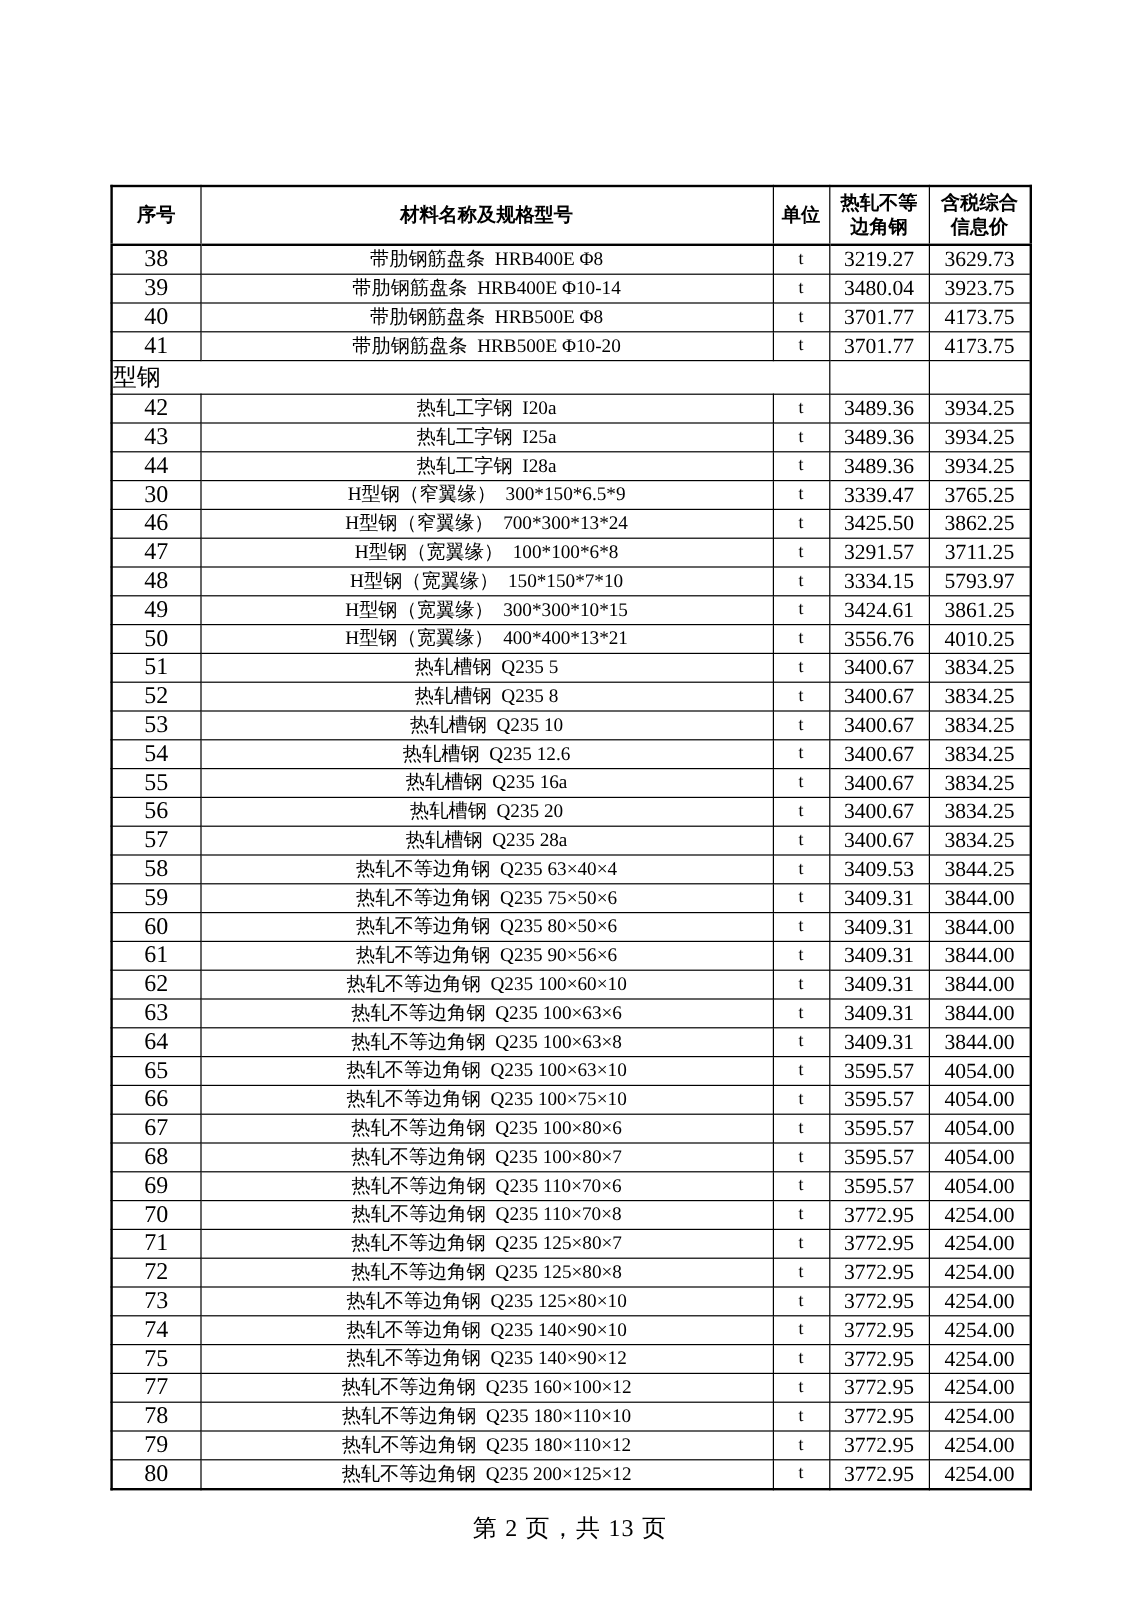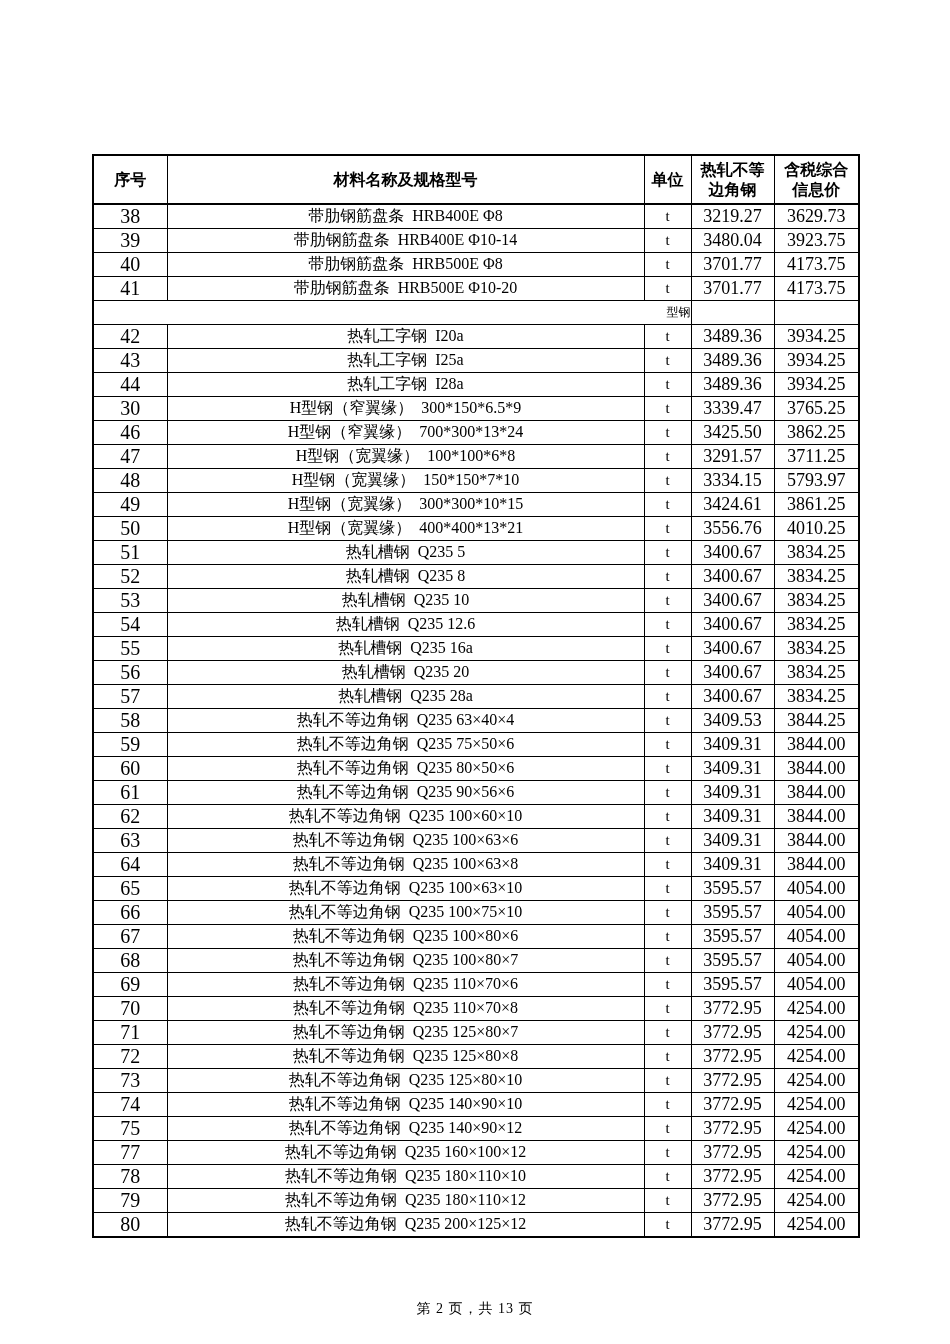--- a/index.html
+++ b/index.html
@@ -37,27 +37,27 @@
   }
   .price-table tbody td {
     height: 23px;
     padding: 0;
     vertical-align: middle;
   }
   .cell-no   { text-align: center; font-size: 20px; }
   .cell-name { text-align: center; padding-left: 4px; font-size: 16px; white-space: pre; }
   .cell-unit { text-align: center; font-size: 15px; }
   .cell-price{ text-align: center; font-size: 18px; }
-  .section-cell { text-align: right; font-size: 12px; }
+  .section-cell { text-align: left; font-size: 20px; }
   .footer {
     position: absolute;
-    left: 0; top: 1300px;
+    left: 0; top: 1260px;
     width: 100%;
     text-align: center;
-    font-size: 14px;
+    font-size: 20px;
     letter-spacing: 1px;
     font-family: Liberation Serif, serif;
   }
 </style>
 </head>
 <body>
 
 <div class="page">
   <table class="price-table">
     <colgroup>

